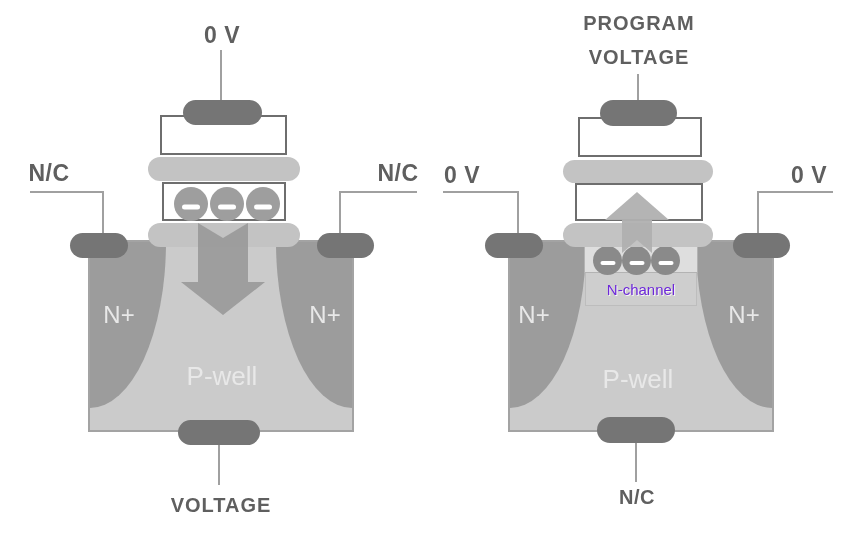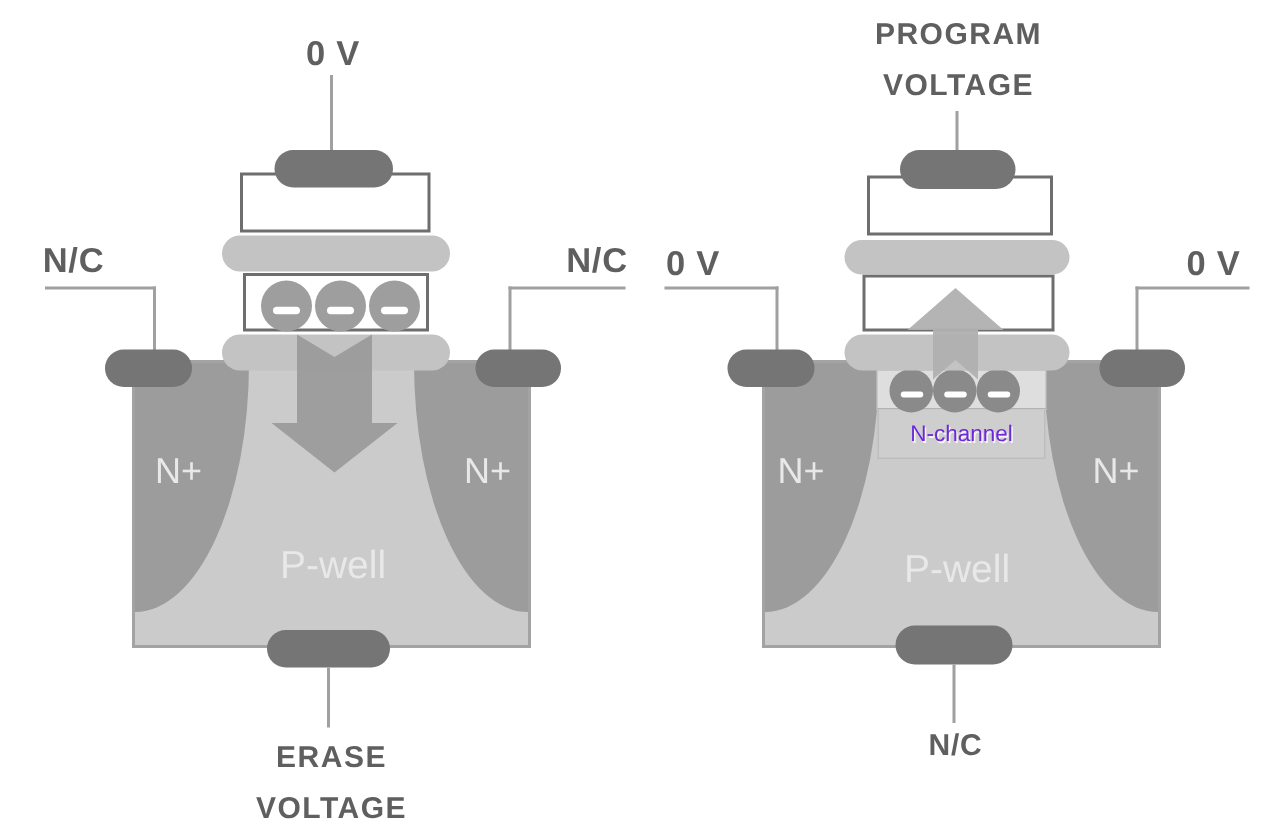--- a/index.html
+++ b/index.html
@@ -97,21 +97,20 @@
         <span class="minus"></span>
       </div>
 
     <svg style="left:180px;top:221px;" width="86" height="96" viewBox="0 0 86 96">
       <polygon points="18,2 43,17 68,2 68,61 85,61 43,94 1,61 18,61" fill="var(--arrow-a)" opacity="0.95"></polygon>
     </svg>
 
     <div class="contact" style="left:178px;top:420px;width:82px;height:25px;"></div>
     <div class="wire" style="left:218px;top:445px;width:2px;height:40px;"></div>
     <div class="term-label two-line" style="left:131px;top:488px;width:180px;">
-      <div>ERASE</div>
       <div>VOLTAGE</div>
     </div>
   </div>
 
   <div>
 
     <div class="term-label two-line" style="left:559px;top:6px;width:160px;">
       <div>PROGRAM</div>
       <div>VOLTAGE</div>
     </div>

